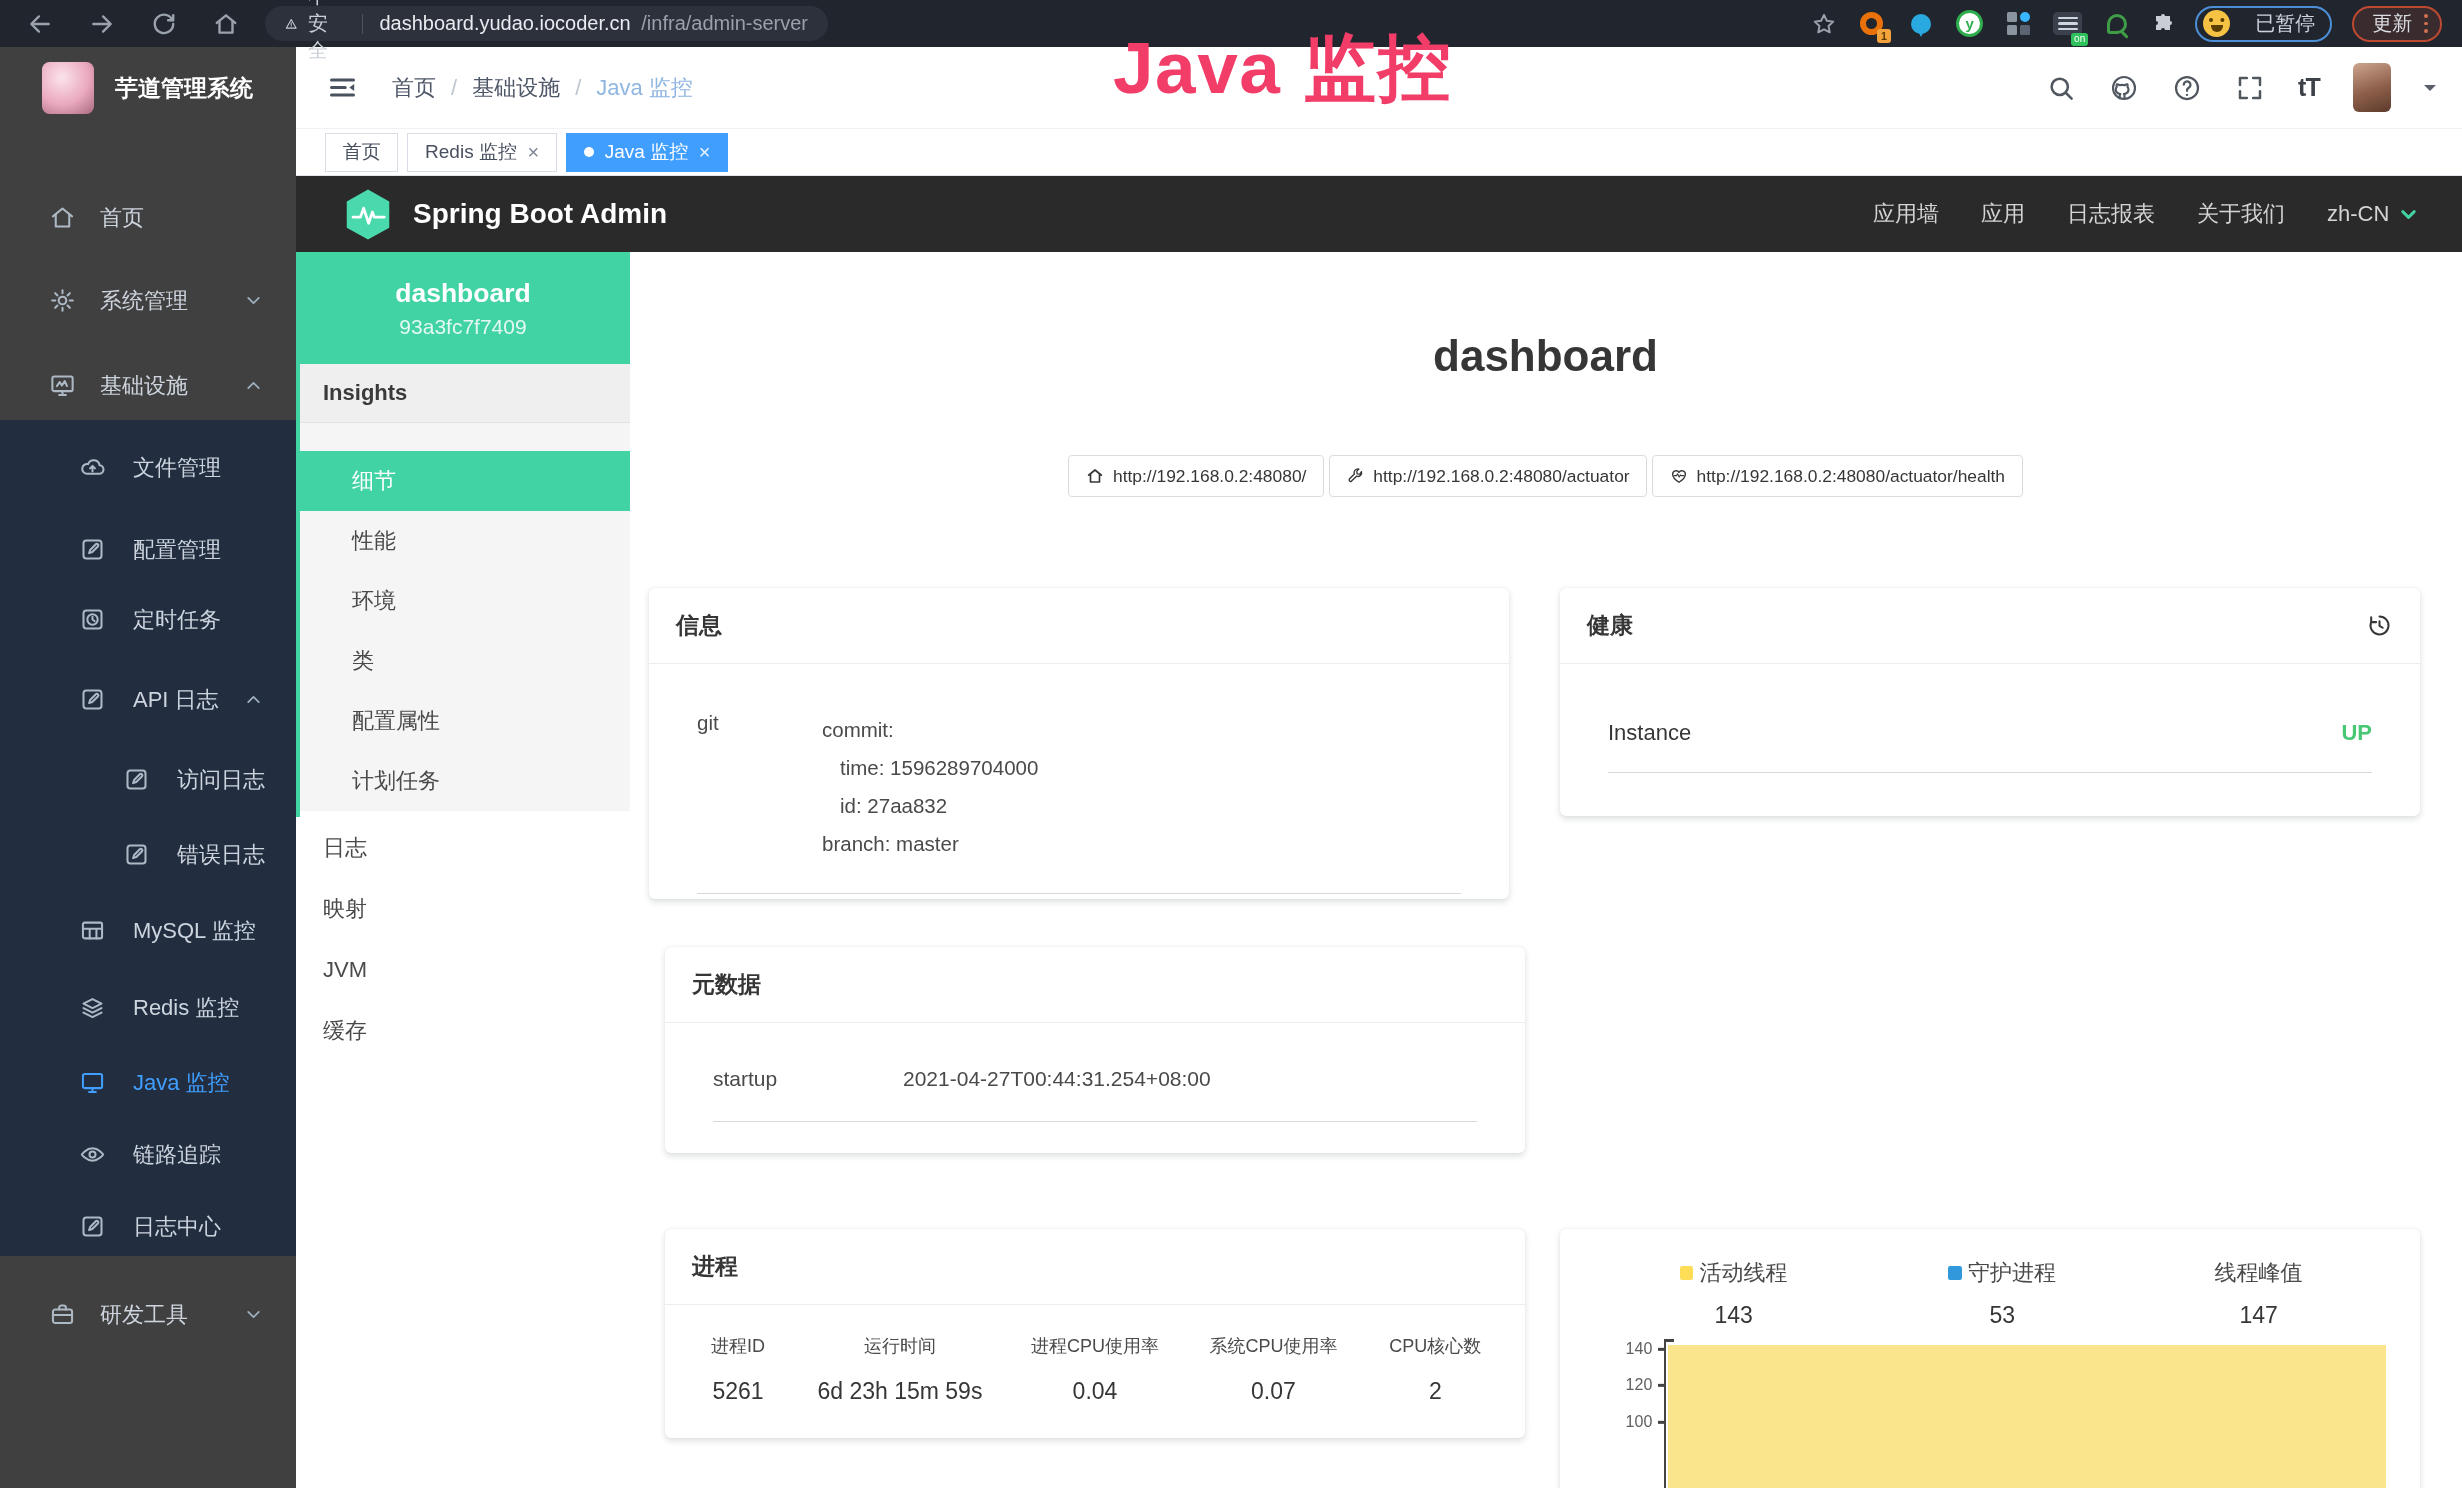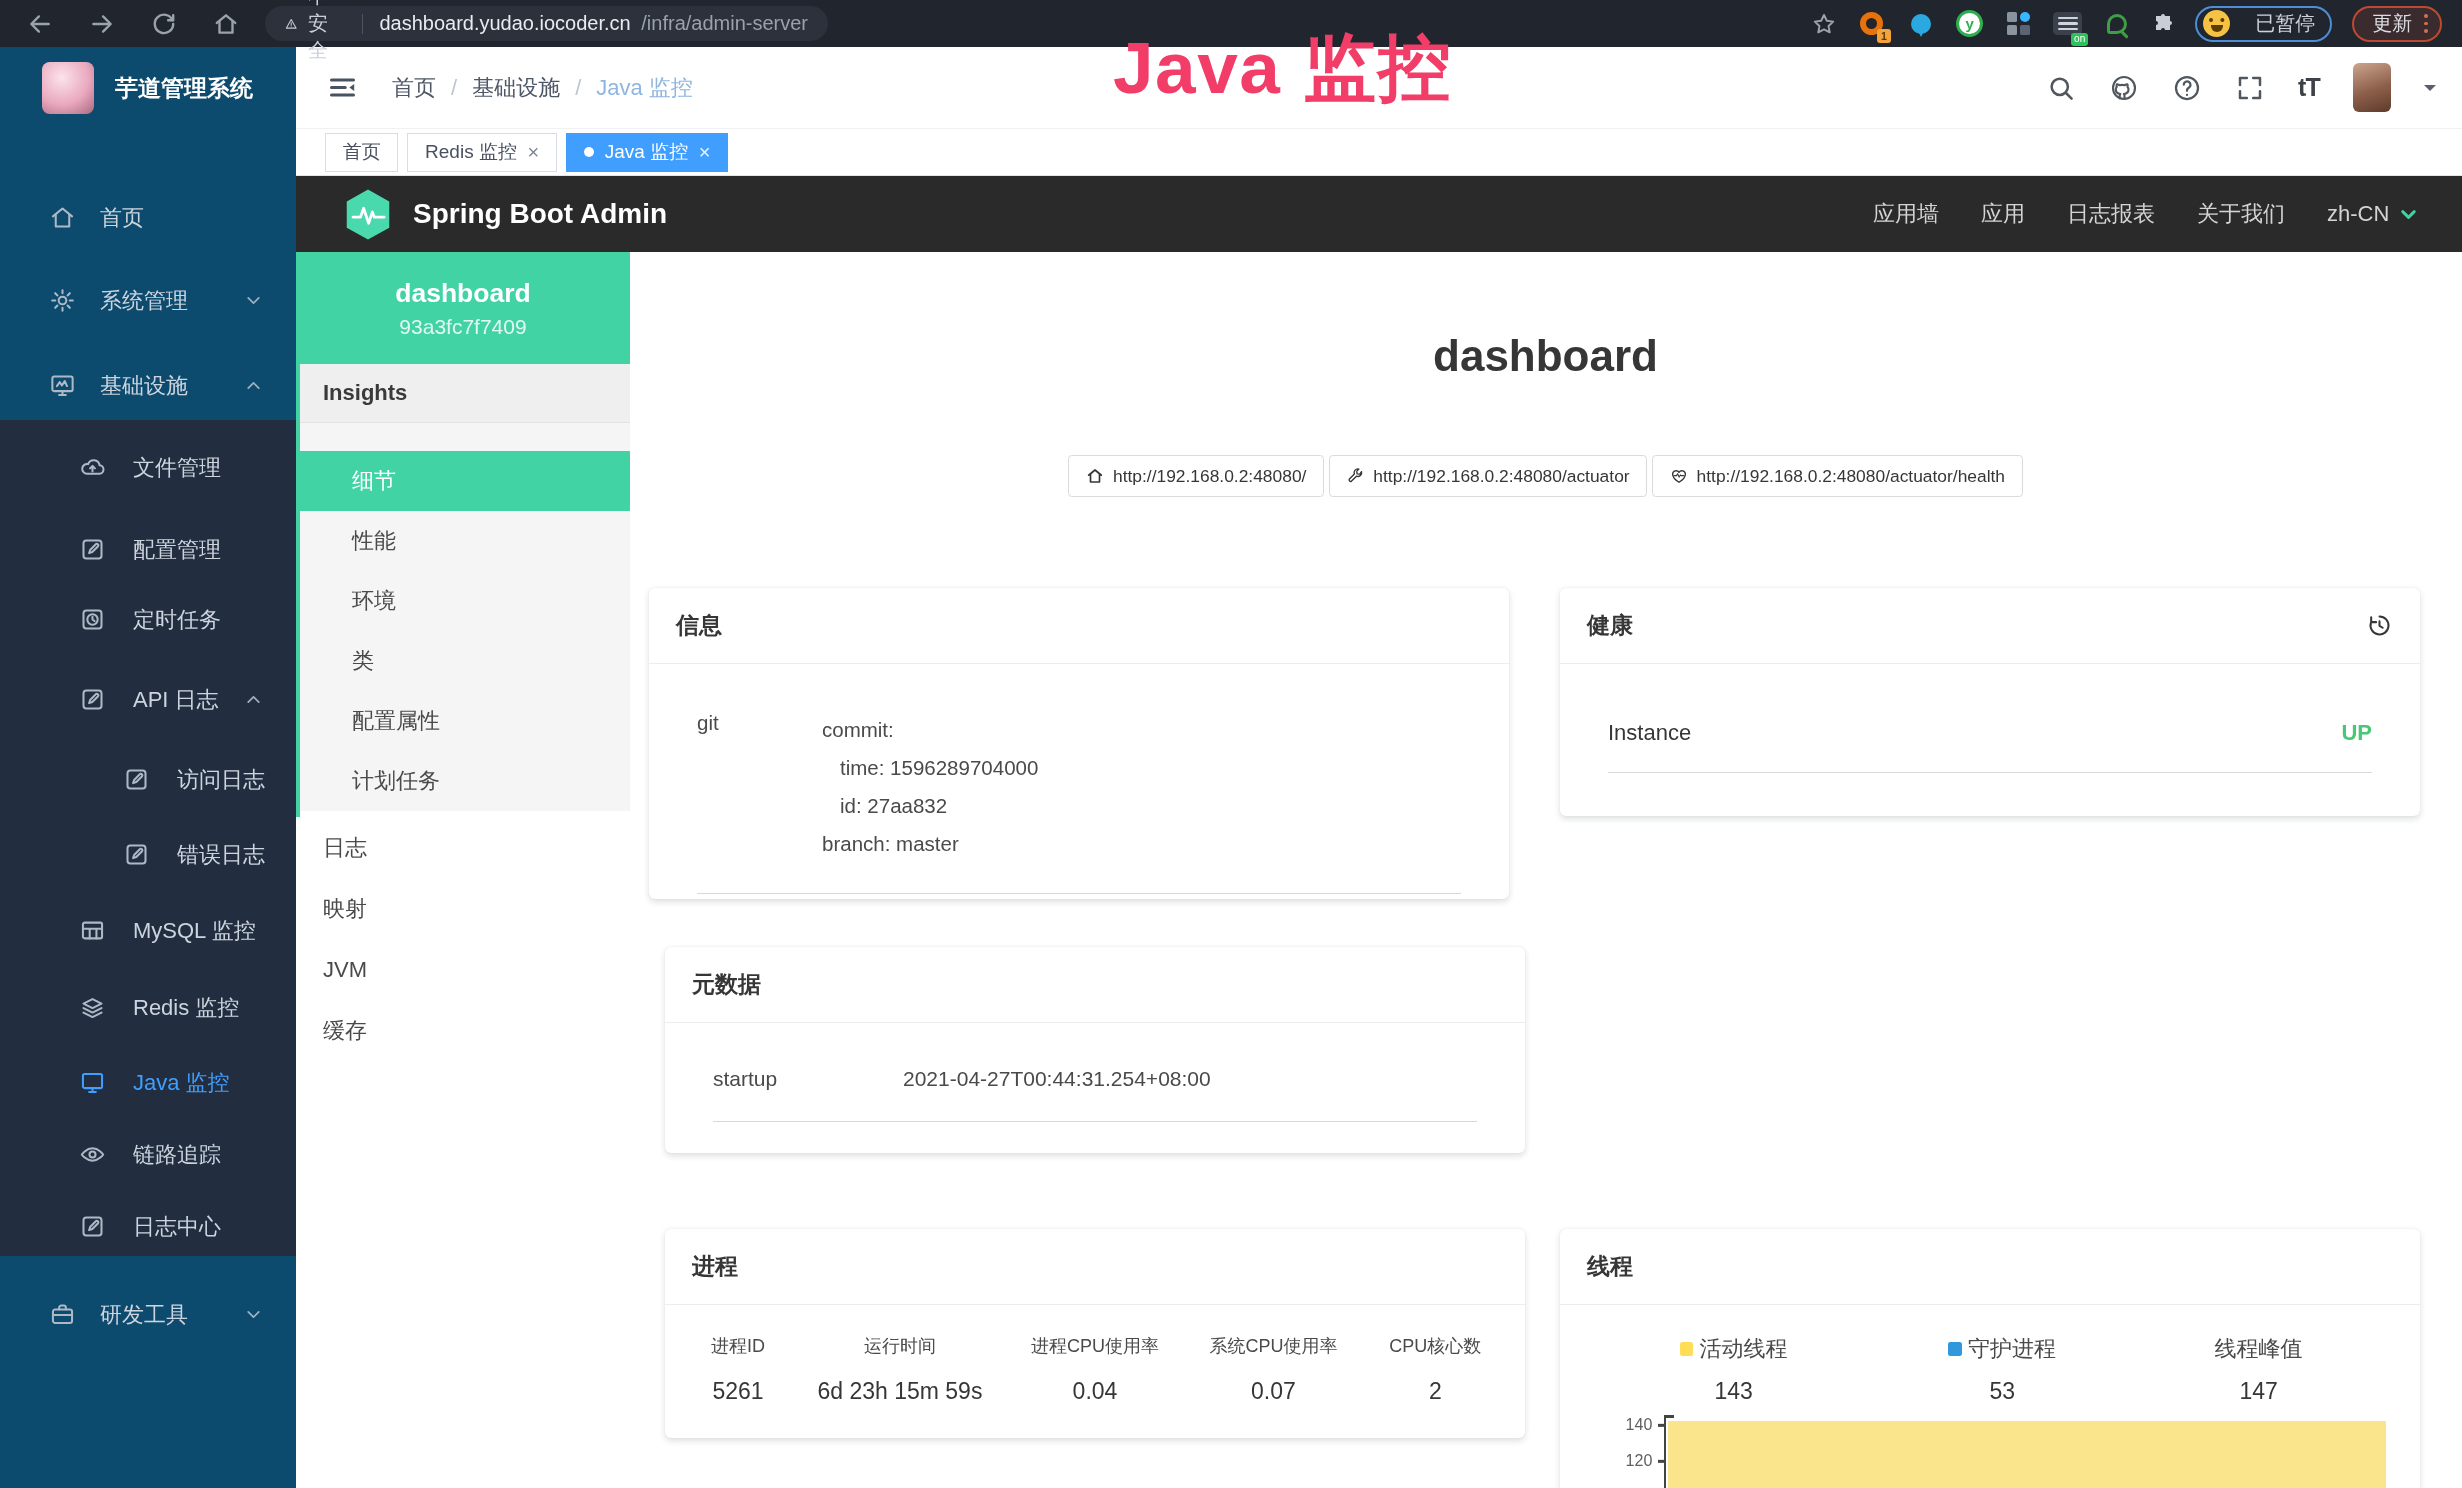--- a/index.html
+++ b/index.html
@@ -37,21 +37,21 @@
   .face{width:27px;height:27px;border-radius:50%;background:#f6c244;position:relative;flex:none}
   .face::before{content:"";position:absolute;left:6px;top:8.3px;width:3.8px;height:3.8px;border-radius:50%;background:#5a3d00;box-shadow:11.4px 0 0 #5a3d00}
   .face::after{content:"";position:absolute;left:7.6px;top:15px;width:12px;height:6.8px;border-radius:0 0 12px 12px;background:#5a3d00}
   .paused-label{font-size:20px;color:#ccd3dc;white-space:nowrap}
   .update-pill{height:36px;border:2.3px solid #bd4a30;background:rgba(189,74,48,.16);border-radius:20px;display:flex;align-items:center;padding:0 12px 0 18px;flex:none}
   .update-label{font-size:20px;color:#dadde2;white-space:nowrap}
   .kebab{display:flex;flex-direction:column;gap:3.8px;margin-left:12px}
   .kebab i{width:3.8px;height:3.8px;border-radius:50%;background:#d2704f}
 
   
-  .sidebar{position:absolute;left:0;top:47px;bottom:0;width:296px;background:#0c4a6e;z-index:10}
+  .sidebar{position:absolute;left:0;top:47px;bottom:0;width:296px;background:#404040;z-index:10}
   .logo-row{position:absolute;top:15px;left:42px;display:flex;align-items:center;gap:21px}
   .logo-img{width:52px;height:52px;border-radius:7.6px;background:radial-gradient(circle at 38% 30%,#fbe3ec,#eaa9be 55%,#a8687f);flex:none}
   .logo-title{font-size:23px;font-weight:bold;color:#fff;white-space:nowrap}
   .submenu-bg{position:absolute;left:0;right:0;top:373px;height:836px;background:#222e40}
   .s-item{position:absolute;left:0;right:0;height:47px;cursor:pointer}
   .s-ic{position:absolute;left:49px;top:10px;width:27px;height:27px;color:#aeb9c6}
   .s-label{position:absolute;left:100px;top:50%;transform:translateY(-50%);font-size:22px;color:#cdd4de;white-space:nowrap}
   .s-item.lvl2 .s-ic{left:79px}
   .s-item.lvl2 .s-label{left:133px}
   .s-item.lvl3 .s-ic{left:123px}
@@ -564,21 +564,20 @@
         </div>
         <div class="pcol pc5">
           <div class="ph">CPU核心数</div>
           <div class="pv">2</div>
         </div>
       </div>
     </div>
   </div>
 
   <div class="card" id="card-threads">
-    <div class="card-h">线程</div>
     <div class="thr-b">
       <div class="tcols">
         <div class="tcol tc1">
           <div class="tl">
               <span class="sq yellow"></span>
               <span>活动线程</span>
             </div>
           <div class="tv">143</div>
         </div>
         <div class="tcol tc2">

